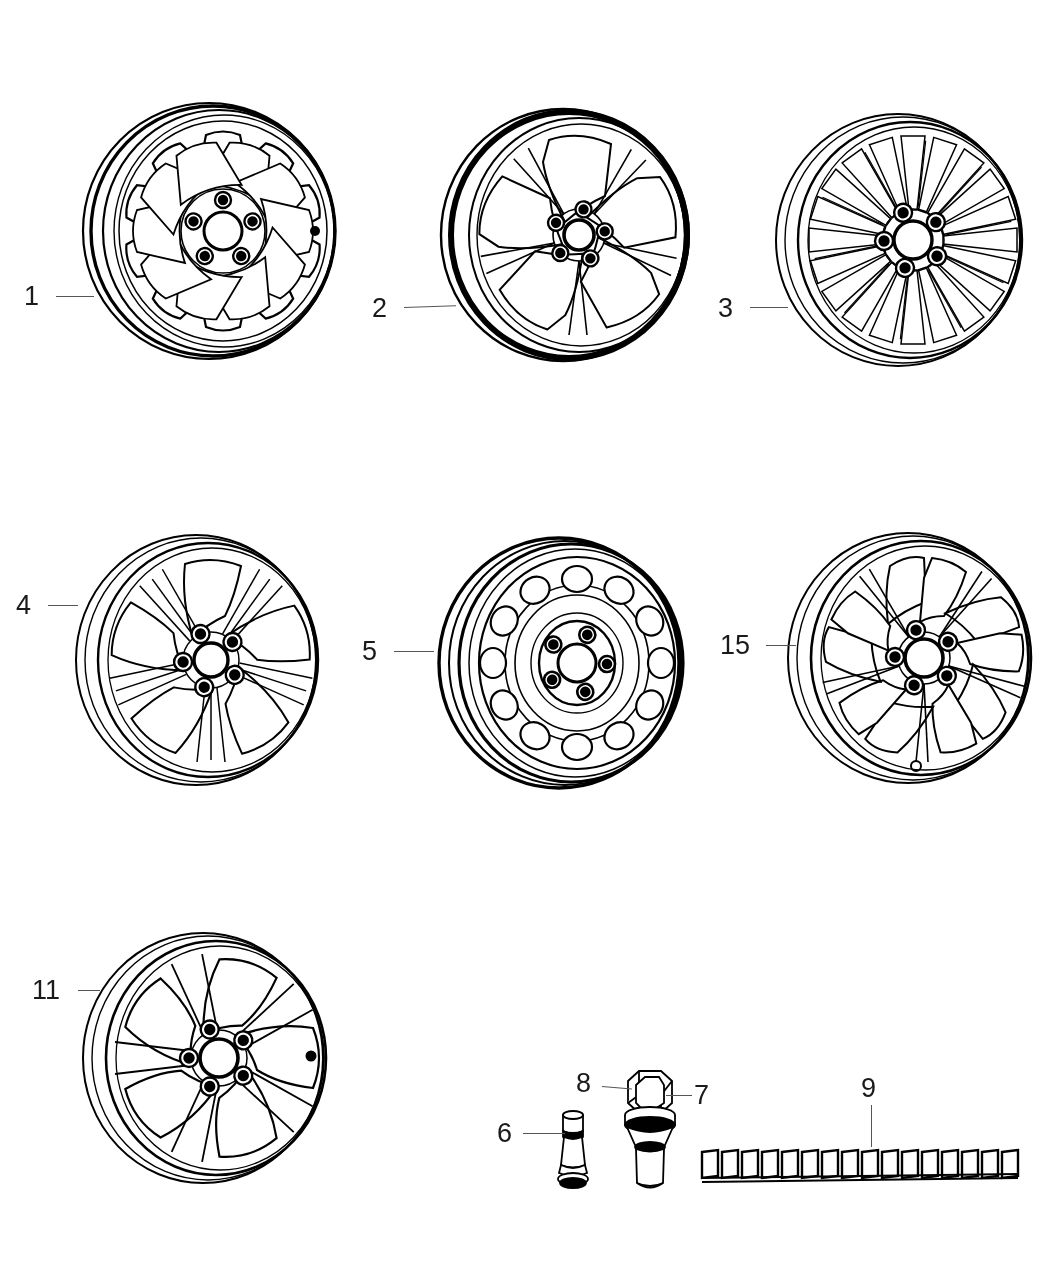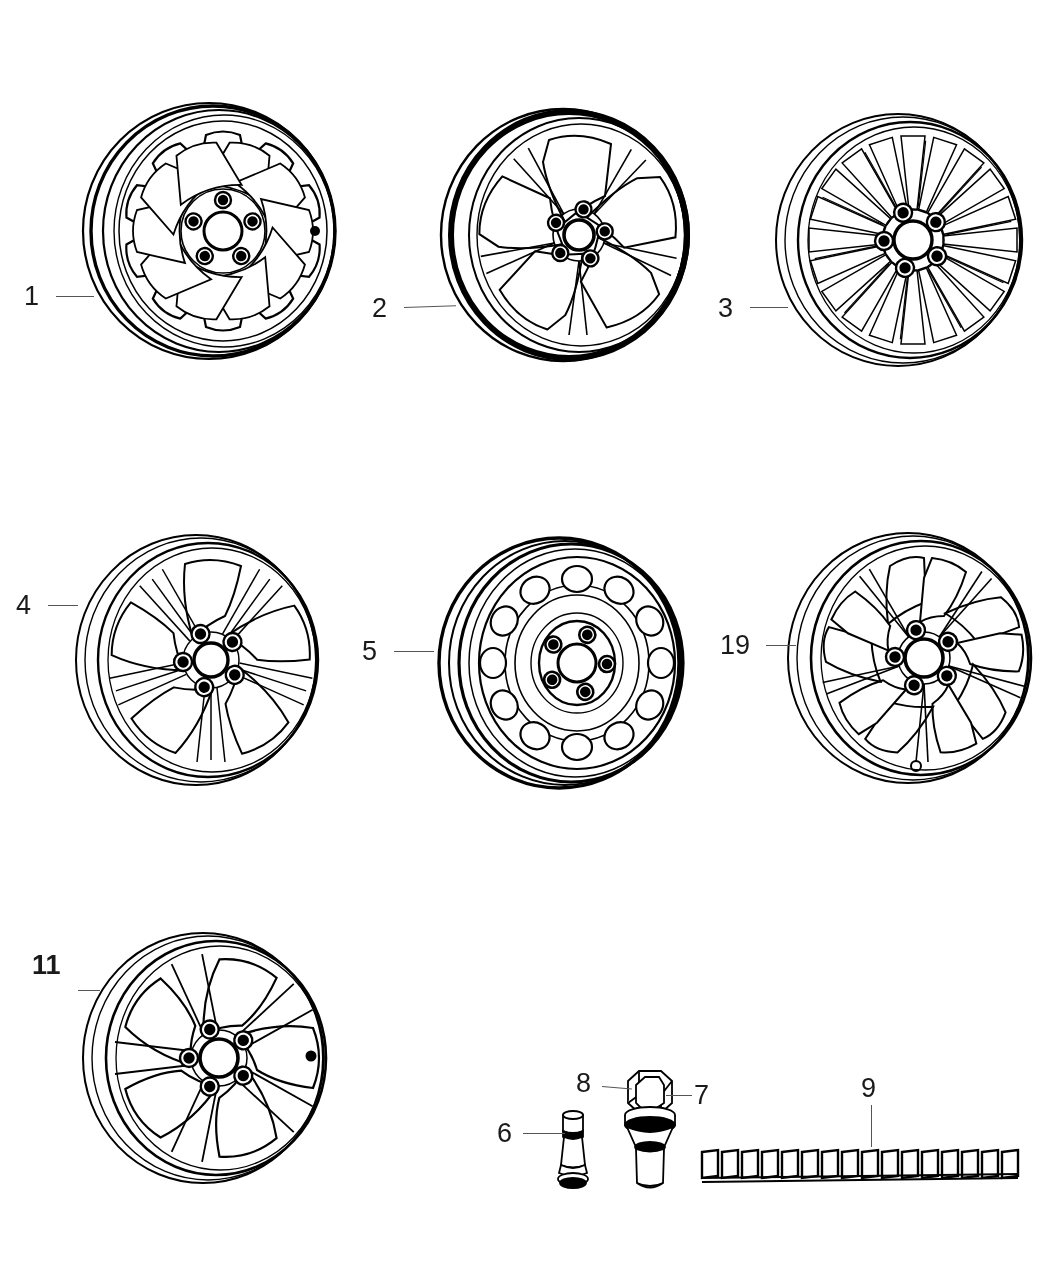--- a/index.html
+++ b/index.html
@@ -758,24 +758,24 @@
 
   <div class="callout" style="left:718px; top:295px;">3</div>
   <div class="leader" style="left:750px; top:307px; width:38px;"></div>
 
   <div class="callout" style="left:16px; top:592px;">4</div>
   <div class="leader" style="left:48px; top:605px; width:30px;"></div>
 
   <div class="callout" style="left:362px; top:638px;">5</div>
   <div class="leader" style="left:394px; top:651px; width:40px;"></div>
 
-  <div class="callout" style="left:720px; top:632px;">19</div>
+  <div class="callout" style="left:720px; top:632px;">15</div>
   <div class="leader" style="left:766px; top:645px; width:30px;"></div>
 
-  <div class="callout" style="left:32px; top:952px;font-weight:bold;">11</div>
+  <div class="callout" style="left:32px; top:977px;">11</div>
   <div class="leader" style="left:78px; top:990px; width:22px;"></div>
 
   <div class="callout" style="left:497px; top:1120px;">6</div>
   <div class="leader" style="left:523px; top:1133px; width:42px;"></div>
 
   <div class="callout" style="left:576px; top:1070px;">8</div>
   <div class="leader" style="left:602px; top:1086px; width:30px; transform:rotate(5deg); transform-origin:left center;"></div>
 
   <div class="callout" style="left:694px; top:1082px;">7</div>
   <div class="leader" style="left:666px; top:1095px; width:26px;"></div>

